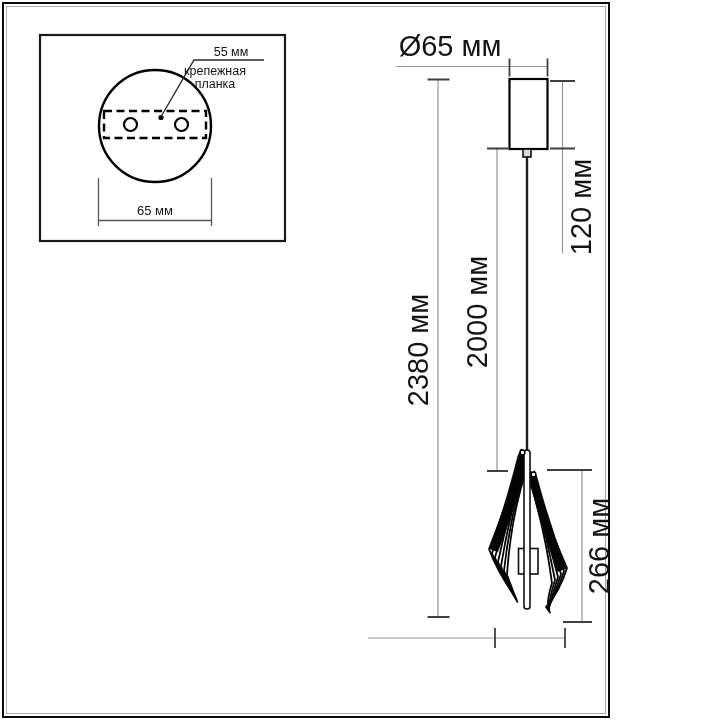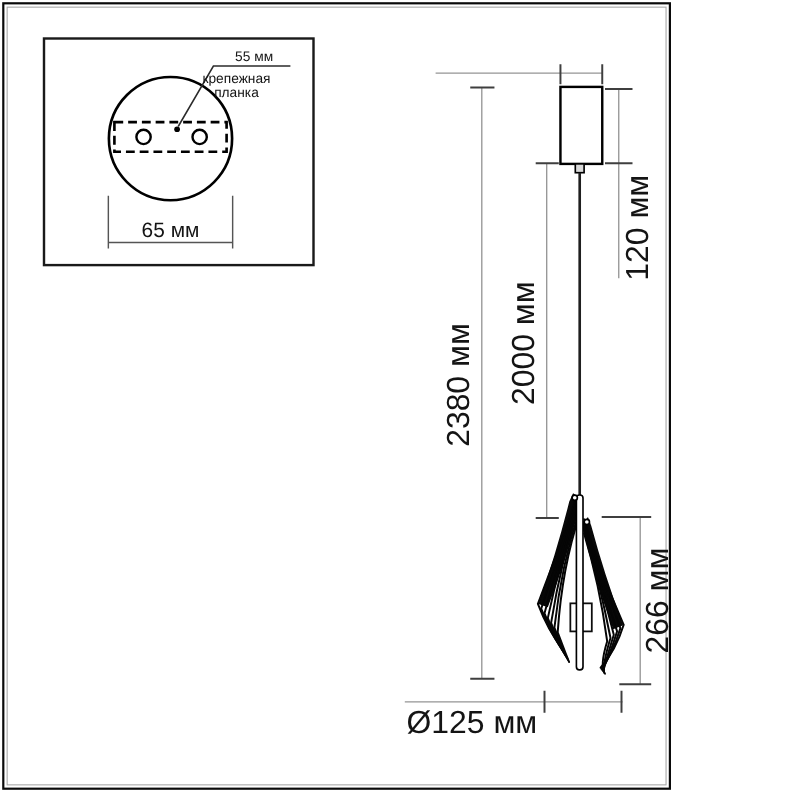--- a/index.html
+++ b/index.html
@@ -7,21 +7,21 @@
        font-family:"Liberation Sans","DejaVu Sans",sans-serif;}
   .frame-outer{position:absolute;inset:2px;border:2px solid #0a0a0a;pointer-events:none;}
   .frame-inner{position:absolute;inset:6px;border:1px solid #a8a8a8;pointer-events:none;}
   svg{position:absolute;left:0;top:0;}
   .lbl{position:absolute;color:#141414;white-space:nowrap;
        transform:translate(-50%,-50%);letter-spacing:0px;line-height:1;}
   .lbl.rot{transform:translate(-50%,-50%) rotate(-90deg);}
   .lbl.two-line{line-height:13px;text-align:center;}
   .big{font-size:29px;}
   .inset-small{font-size:12.5px;}
-  .inset-mid{font-size:19px;}
+  .inset-mid{font-size:13px;}
 </style>
 </head>
 <body>
 
 <div id="app">
 
   <div class="frame-outer"></div>
   <div class="frame-inner"></div>
 
   <svg width="720" height="720" viewBox="0 0 720 720">
@@ -104,19 +104,19 @@
     </g>
   </svg>
 
   <div class="lbl inset-small" style="left:231px;top:52px;">55 мм</div>
   <div class="lbl inset-small two-line" style="left:215px;top:78px;">
     <span style="display:block">крепежная</span>
     <span style="display:block">планка</span>
   </div>
   <div class="lbl inset-mid" style="left:155px;top:210px;">65 мм</div>
 
+  <div class="lbl big" style="left:450px;top:46px;">Ø65 мм</div>
   <div class="lbl big rot" style="left:581px;top:207px;">120 мм</div>
   <div class="lbl big rot" style="left:418px;top:350px;">2380 мм</div>
   <div class="lbl big rot" style="left:477px;top:312px;">2000 мм</div>
   <div class="lbl big rot" style="left:599px;top:546px;">266 мм</div>
-  <div class="lbl big" style="left:429px;top:658px;">Ø125 мм</div>
 
 </div>
 
 </body></html>

